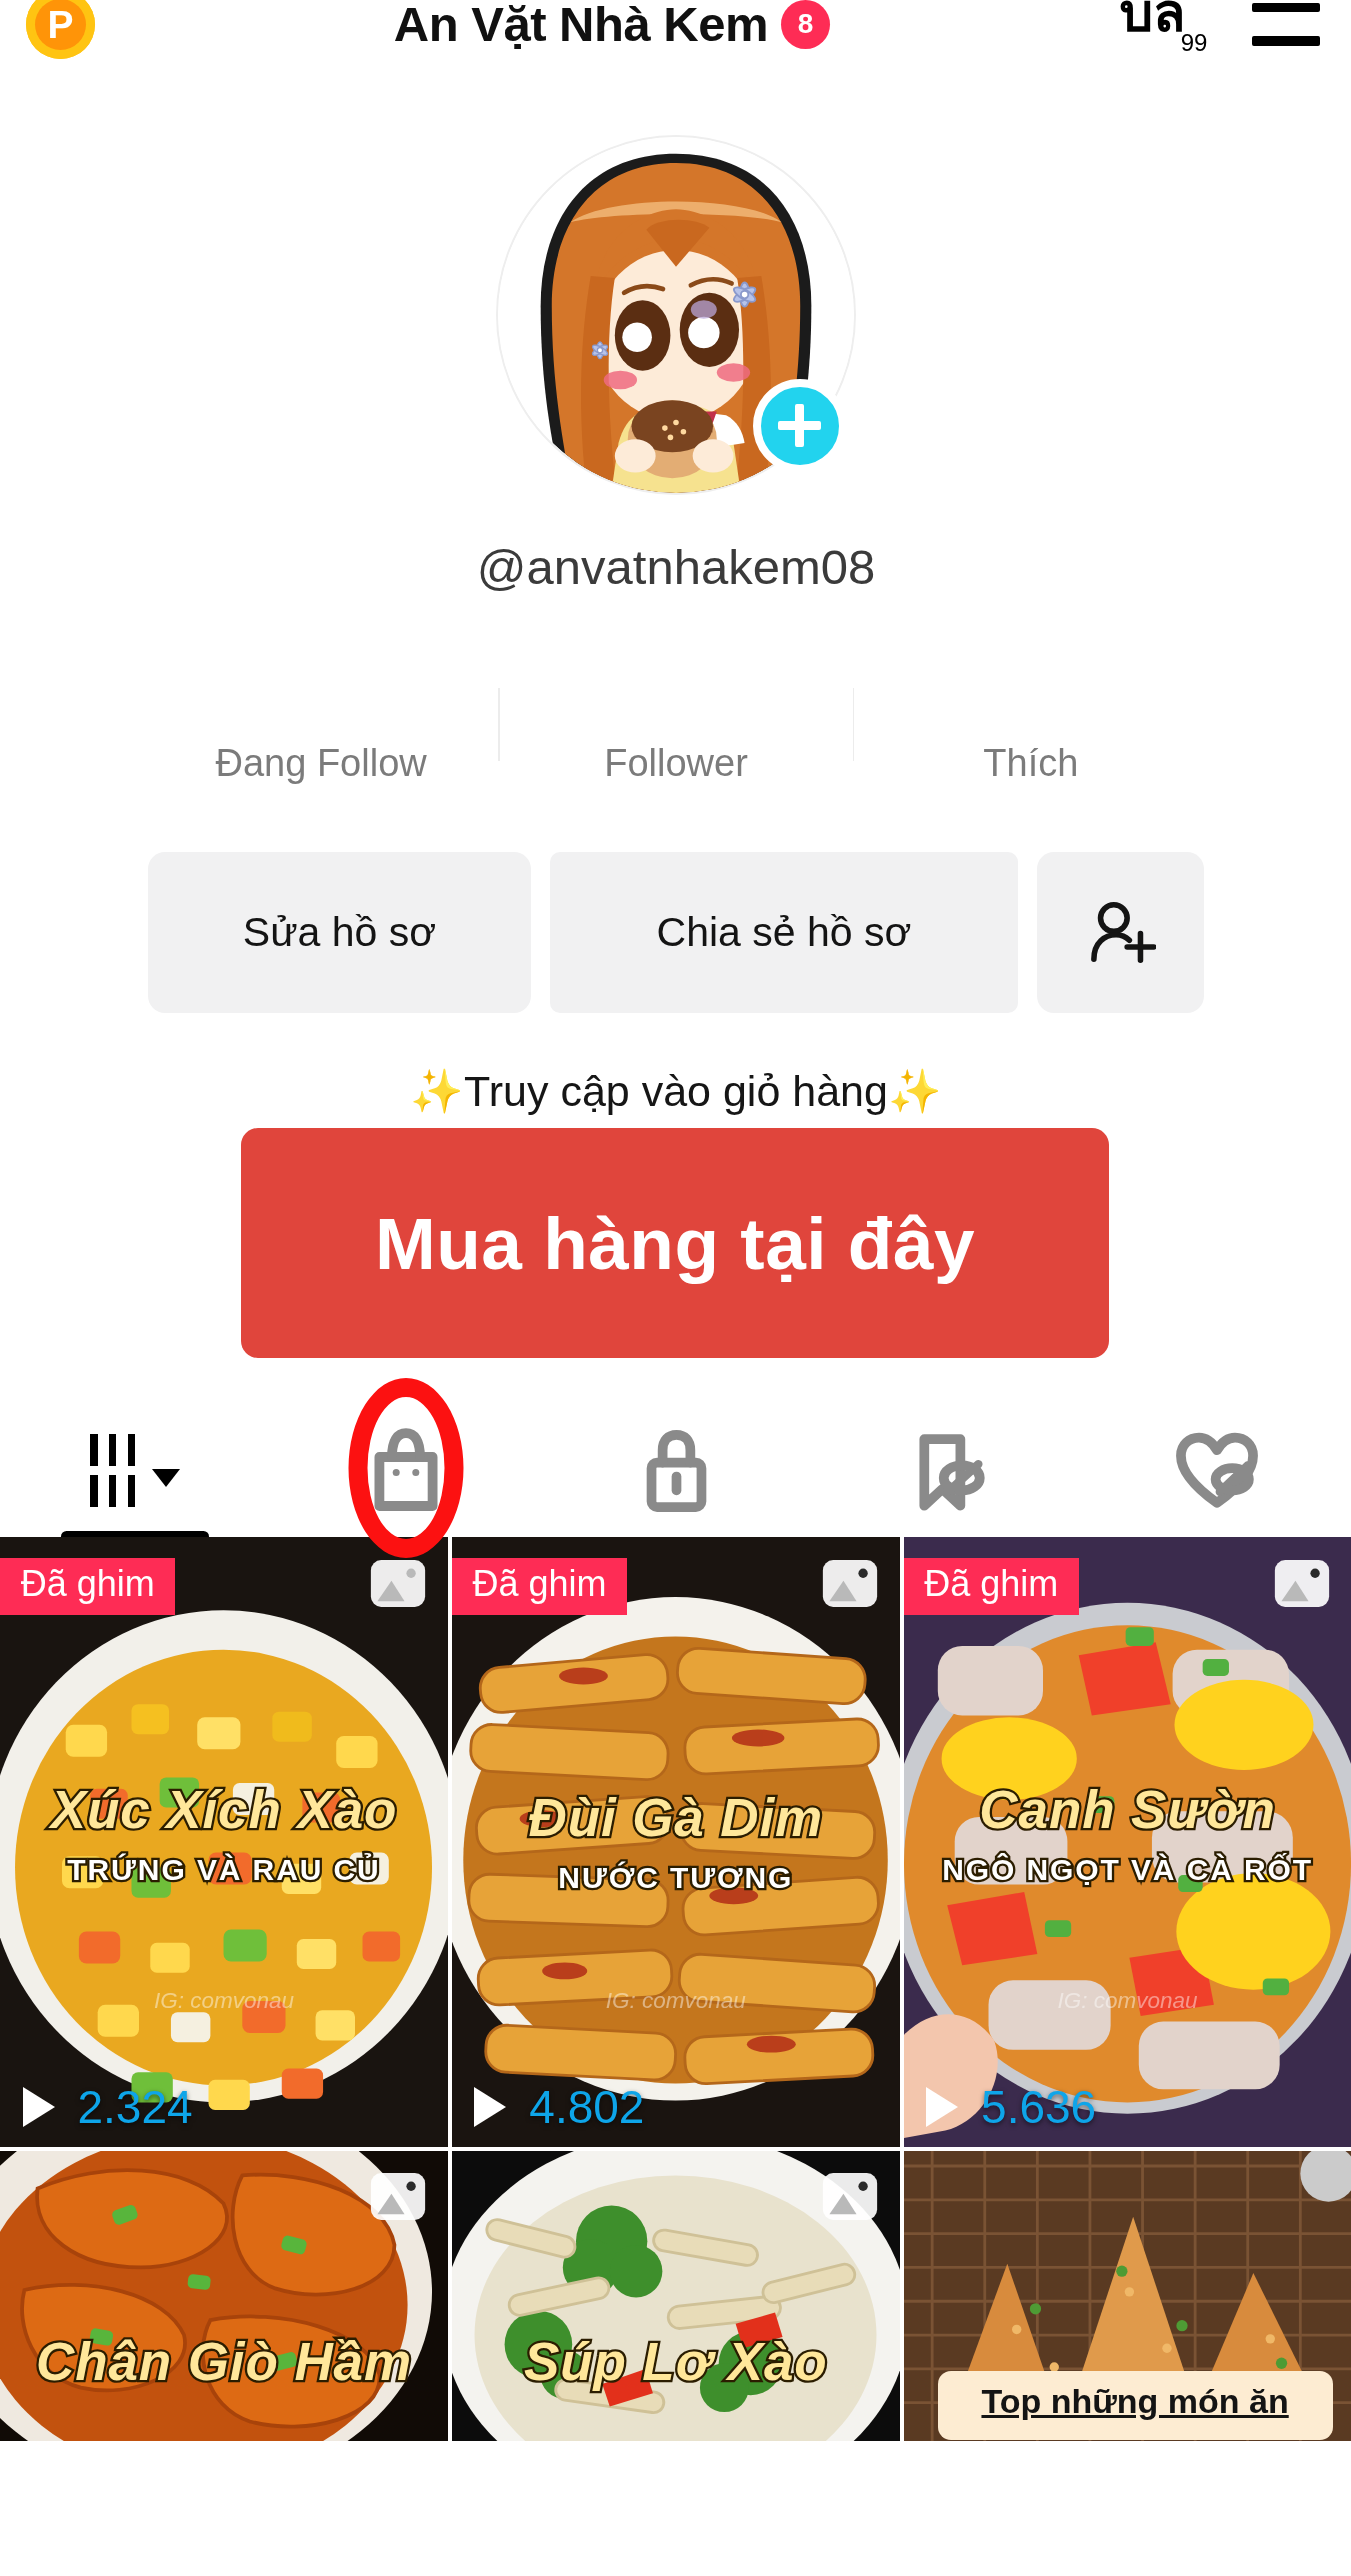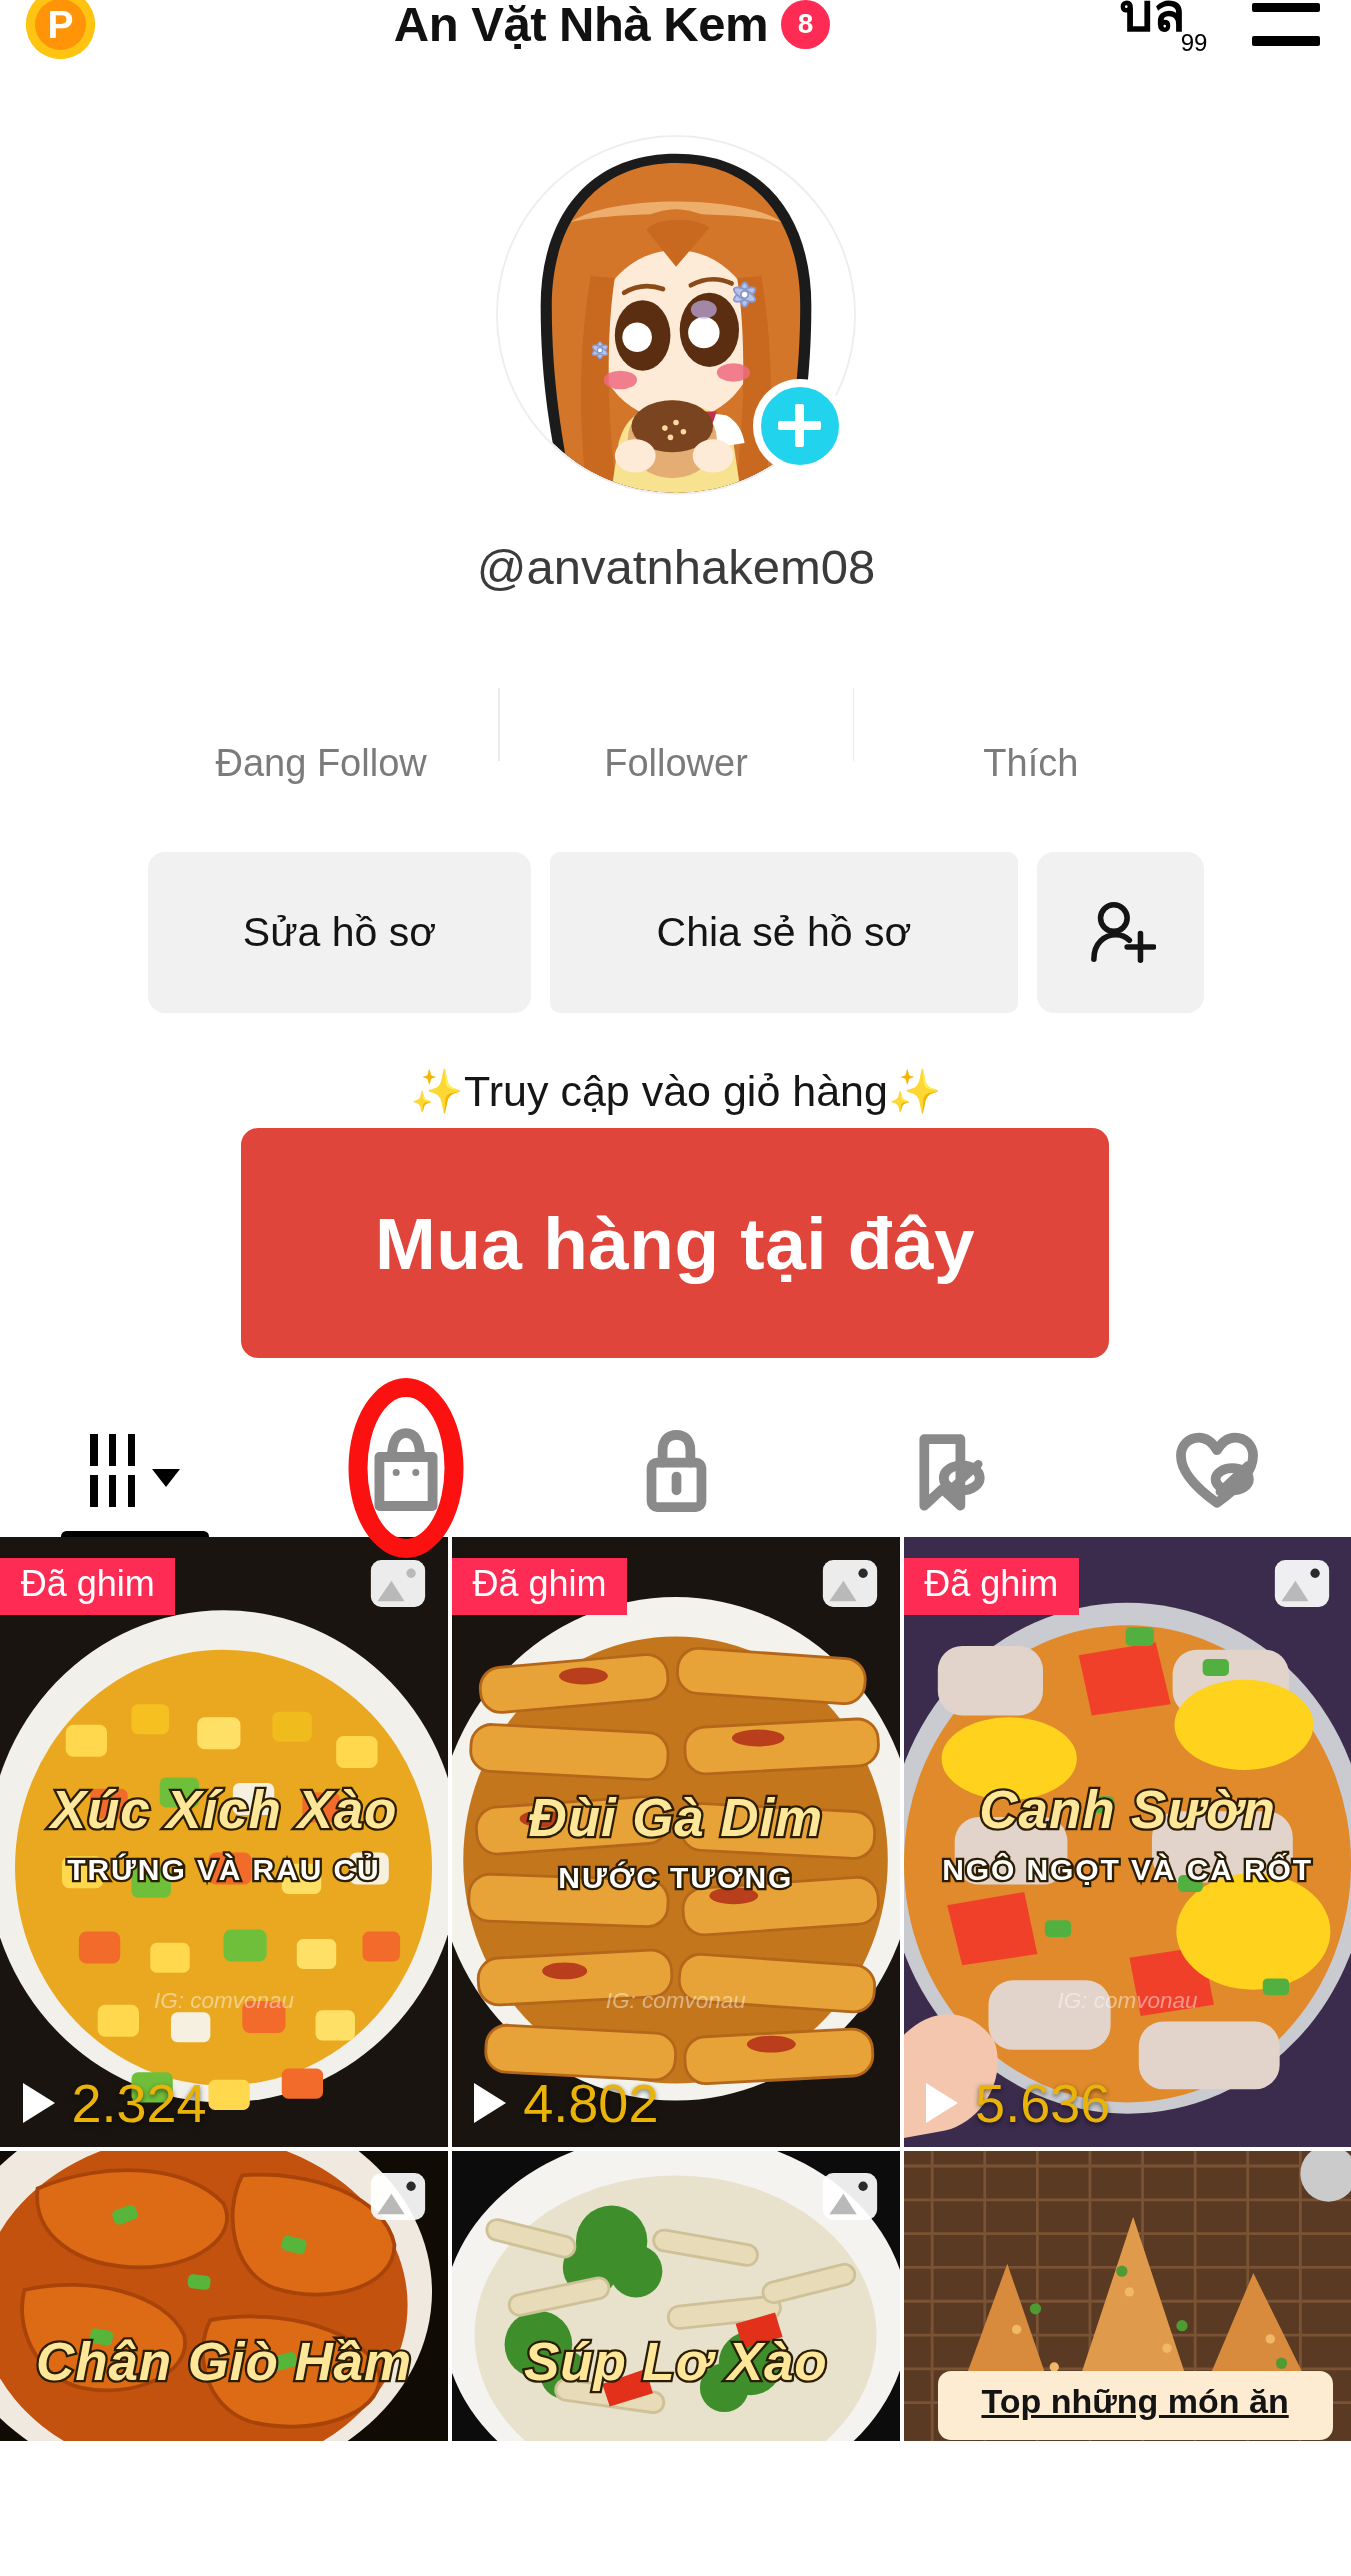--- a/index.html
+++ b/index.html
@@ -337,23 +337,23 @@
   }
   .multi-icon {
     position: absolute;
     top: 20.7px; right: 20.7px;
     width: 58px; height: 51px;
     z-index: 3;
   }
   .views {
     position: absolute;
     left: 22.5px; bottom: 13px;
-    display: flex; align-items: center; gap: 17px;
-    color: #eab308;
-    font-size: 54px;
+    display: flex; align-items: center; gap: 23px;
+    color: #0ea5e9;
+    font-size: 46px;
     font-weight: 500;
     z-index: 3;
     text-shadow: 0 1.9px 5.6px rgba(0,0,0,.55);
   }
   .play-tri {
     width: 0; height: 0;
     border-left: 32px solid #ffffff;
     border-top: 20.7px solid transparent;
     border-bottom: 20.7px solid transparent;
   }

